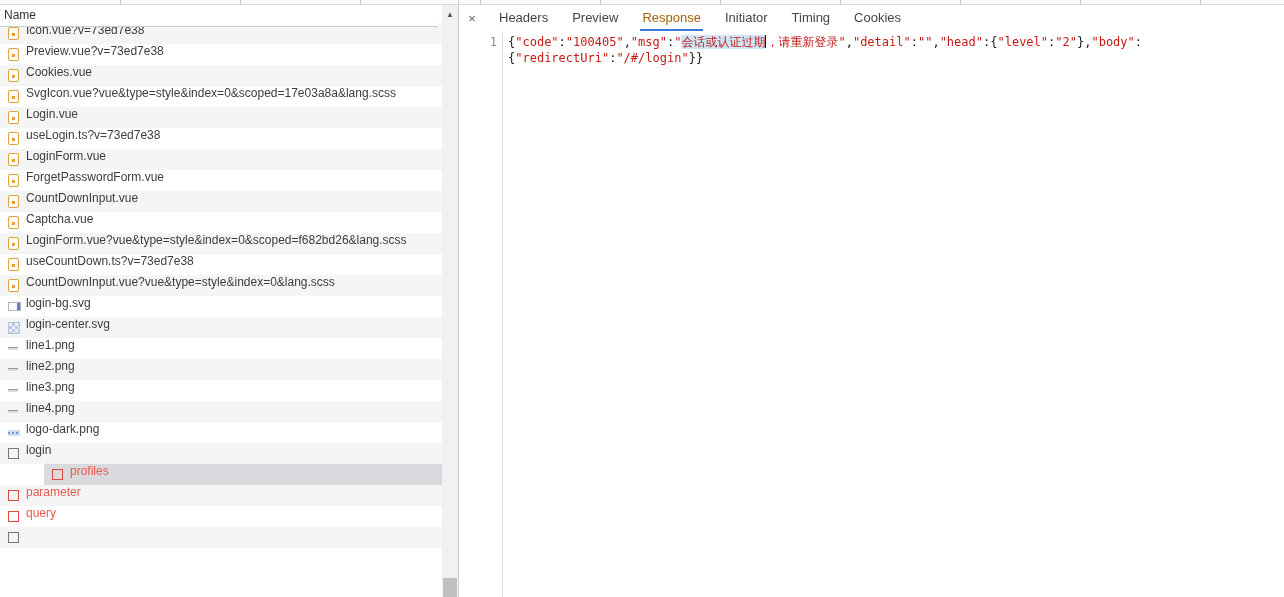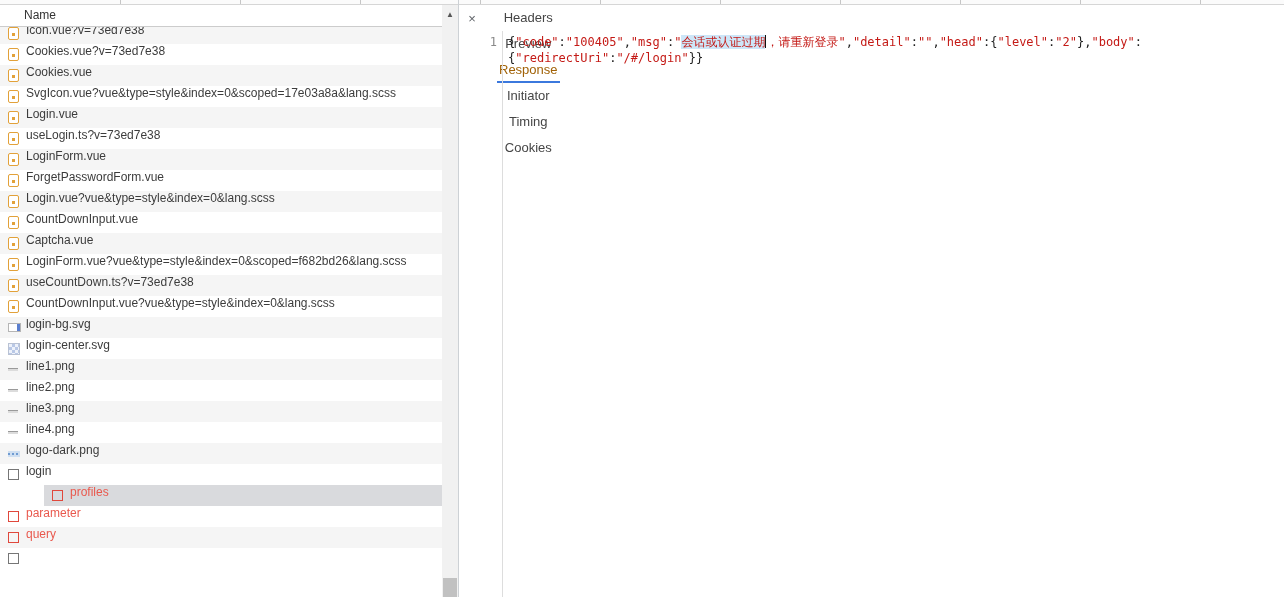--- a/index.html
+++ b/index.html
@@ -5,21 +5,21 @@
   html,body{margin:0;padding:0;background:#fff;}
   #root{position:relative;width:1284px;height:597px;background:#fff;overflow:hidden;
         font-family:"Liberation Sans",sans-serif;-webkit-font-smoothing:antialiased;}
 
   
   .top-strip{position:absolute;left:0;top:0;width:1284px;height:4px;background:#fbfbfb;border-bottom:1px solid #d6d6d6;}
   .tick{position:absolute;top:0;width:1px;height:4px;background:#c6c6c6;}
 
   
   .name-header{position:absolute;left:0;top:5px;width:434px;height:21px;line-height:21px;background:#fff;
-               border-bottom:1px solid #ccc;padding-left:24px;z-index:3;font-size:12px;color:#333;}
+               border-bottom:1px solid #ccc;padding-left:4px;z-index:3;font-size:12px;color:#333;}
   .request-list{position:absolute;left:0;top:23px;width:442px;z-index:1;}
   .row{height:21px;display:flex;font-size:12px;color:#3c3c3c;background:#fff;}
   .row:nth-child(odd){background:var(--stripe-gray,#f5f5f5);}
   .row.selected{background:var(--selected-row,#d9dadd) !important;margin-left:44px;}
   .row.error{color:var(--failed-red,#e9594e);}
   .row .iconbox{width:15px;margin-left:8px;margin-right:3px;display:flex;align-items:center;flex:none;}
   .row .lbl{white-space:nowrap;overflow:hidden;}
 
   
   .ic{box-sizing:border-box;display:inline-block;}
@@ -88,21 +88,21 @@
     <span class="iconbox">
           <span class="ic ic-script"></span>
         </span>
     <span class="lbl">Icon.vue?v=73ed7e38</span>
   </div>
 
   <div class="row">
     <span class="iconbox">
           <span class="ic ic-script"></span>
         </span>
-    <span class="lbl">Cookies.vue?v=73ed7e38</span>
+    <span class="lbl">Preview.vue?v=73ed7e38</span>
   </div>
 
   <div class="row">
     <span class="iconbox">
           <span class="ic ic-script"></span>
         </span>
     <span class="lbl">Cookies.vue</span>
   </div>
 
   <div class="row">
@@ -133,26 +133,20 @@
     <span class="lbl">LoginForm.vue</span>
   </div>
 
   <div class="row">
     <span class="iconbox">
           <span class="ic ic-script"></span>
         </span>
     <span class="lbl">ForgetPasswordForm.vue</span>
   </div>
 
-  <div class="row">
-    <span class="iconbox">
-          <span class="ic ic-script"></span>
-        </span>
-    <span class="lbl">Login.vue?vue&amp;type=style&amp;index=0&amp;lang.scss</span>
-  </div>
 
   <div class="row">
     <span class="iconbox">
           <span class="ic ic-script"></span>
         </span>
     <span class="lbl">CountDownInput.vue</span>
   </div>
 
   <div class="row">
     <span class="iconbox">
@@ -271,21 +265,21 @@
 
   <div class="scrollbar">
     <div class="scroll-up">▲</div>
     <div class="scroll-thumb"></div>
   </div>
 
   <div class="divider"></div>
 
   <div class="detail-tabs">
     <div class="close-btn">×</div>
-    <span id="tabsHost" style="display:flex;align-items:center;height:26px;flex-direction:column;">
+    <span id="tabsHost" style="display:flex;align-items:center;height:26px;">
   <span class="tab">Headers</span>
 
   <span class="tab">Preview</span>
 
   <span class="tab active">Response</span>
 
   <span class="tab">Initiator</span>
 
   <span class="tab">Timing</span>
 

